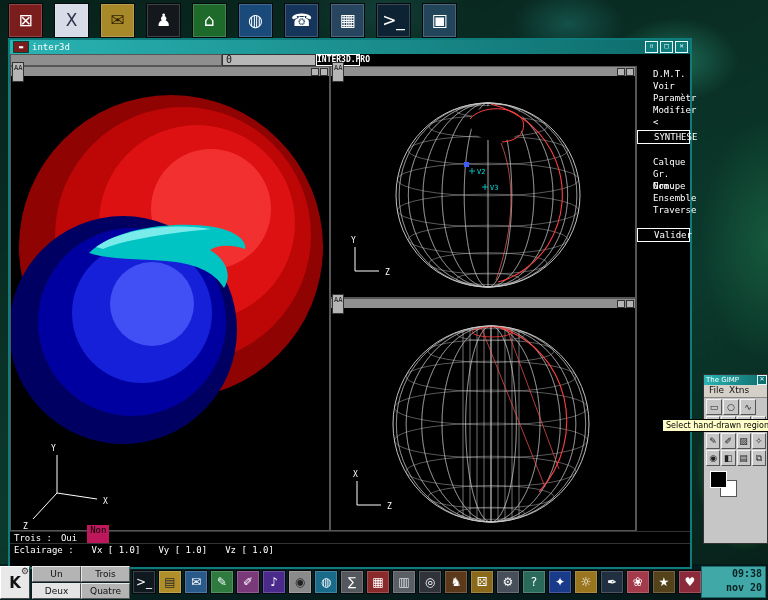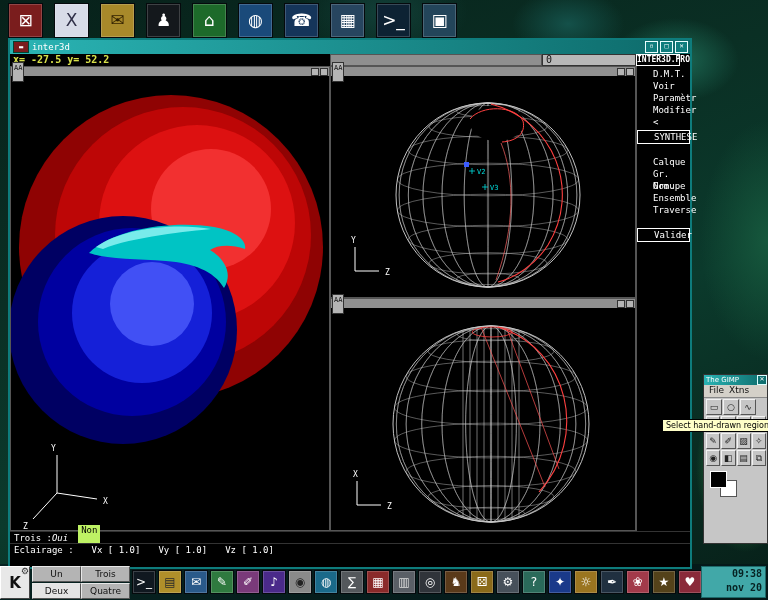--- a/index.html
+++ b/index.html
@@ -58,22 +58,22 @@
   .mitem{color:#fff;font:9px "DejaVu Sans Mono",monospace;height:12px;line-height:12px;padding-left:16px;cursor:default;}
   .mitem.boxed{border:1px solid #fff;margin:2px 0;}
   .mspacer{height:10px;}
   .srow{position:absolute;left:0;width:680px;height:12px;background:#000;
         font:9px "DejaVu Sans Mono",monospace;color:#fff;line-height:12px;
         display:flex;align-items:center;border-top:1px solid #333;box-sizing:border-box;}
   .row-ombrer{top:491px;}
   .row-eclair{top:503px;}
   .row-synth{top:515px;background:#021f1f;}
   .srow .lbl{margin-left:4px;}
-  .srow .val{margin-left:0;font-style:italic;}
-  .nonbox{margin-left:10px;background:#bef264;color:#000;padding:0 3px;height:26px;line-height:10px;}
+  .srow .val{margin-left:9px;}
+  .nonbox{margin-left:10px;background:#be185d;color:#000;padding:0 3px;height:26px;line-height:10px;}
   .cyan{color:#00cccc;}
   .white{color:#eaeaea;margin-left:6px;}
   .vval{margin-left:18px;}
   
   .pager{position:absolute;left:0;top:566px;display:flex;z-index:20;}
   .klogo{width:30px;height:33px;background:#e8e8e8;border:1px solid;border-color:#fff #444 #444 #fff;
         display:flex;align-items:center;justify-content:center;
         font:bold 15px "DejaVu Sans",sans-serif;color:#111;position:relative;box-sizing:border-box;}
   .klogo .gear{position:absolute;right:0;top:-1px;font-size:9px;color:#333;}
   .pager-grid{display:grid;grid-template-columns:49px 49px;margin-left:2px;}
@@ -149,21 +149,20 @@
     <div class="tb-menu">▬</div>
     <span class="tb-title">inter3d</span>
     <div class="tb-btns">
       <div class="tb-btn">▫</div>
       <div class="tb-btn">□</div>
       <div class="tb-btn">✕</div>
     </div>
   </div>
 
   <div class="coordbar">
-    <div class="coords">x=  -27.5 y=   52.2</div>
     <div class="coordmid"></div>
     <div class="coordfield">0</div>
     <div class="applabel">INTER3D.PRO</div>
   </div>
 
   <div class="viewport vp-left">
     <div class="vp-header">
       <span class="vph-box">AA</span>
       <span class="vph-right">
         <span class="vph-ctl"></span>

